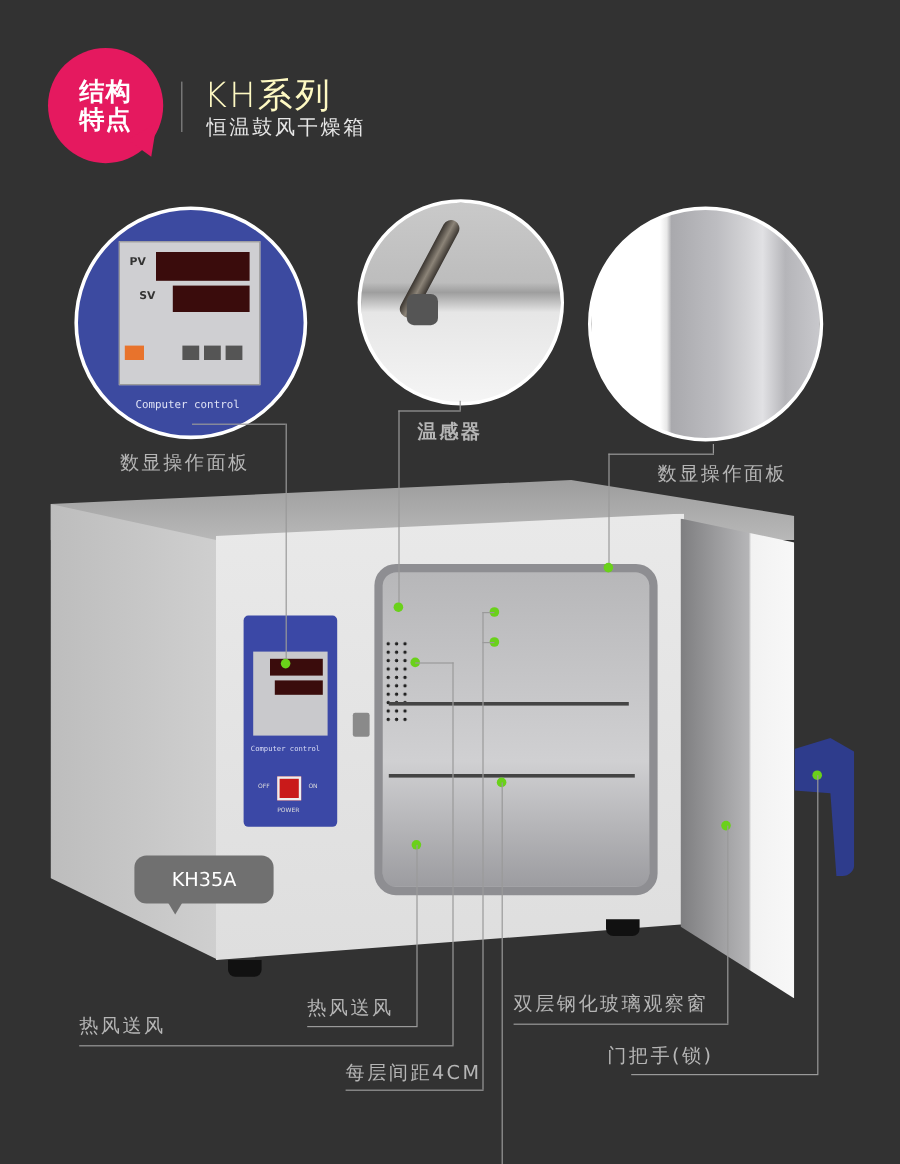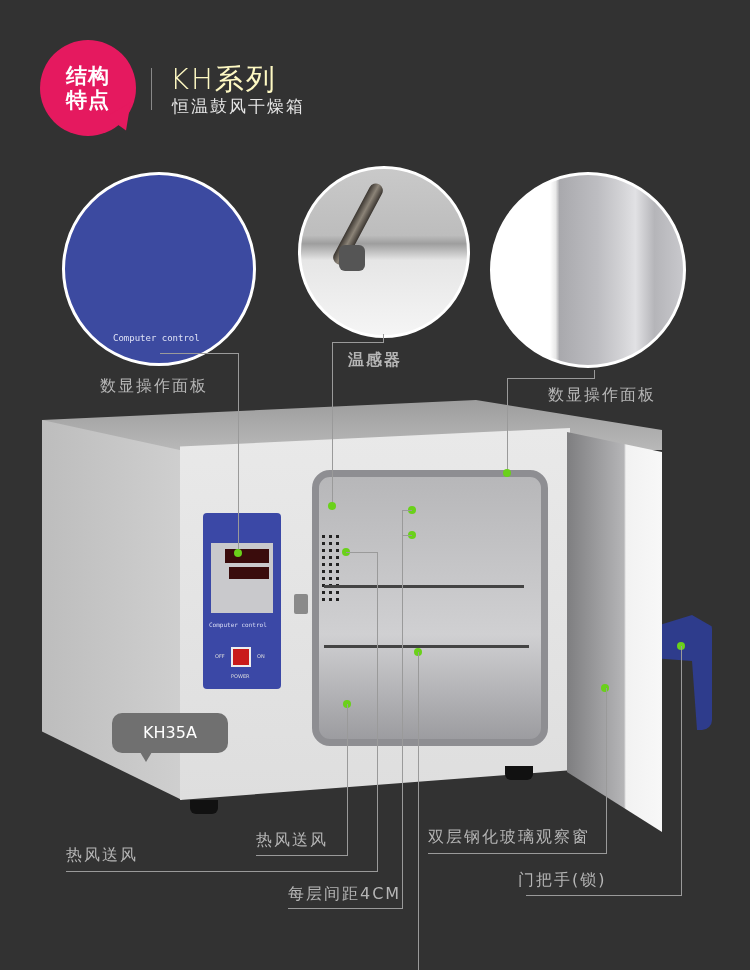--- a/index.html
+++ b/index.html
@@ -36,20 +36,30 @@
 <div class="abs badge">
   <div>结构</div>
   <div>特点</div>
 </div>
 <div class="abs badge-tail"></div>
 <div class="abs divider"></div>
 <div class="abs series">KH系列</div>
 <div class="abs subtitle">恒温鼓风干燥箱</div>
 
 <div class="abs circle c1">
+  <div class="abs" style="left:34px;top:26px;width:118px;height:120px;background:#cfcfd2;border:1px solid #999;">
+    <div class="abs" style="left:8px;top:12px;color:#333;font-size:9px;font-weight:bold;">PV</div>
+    <div class="abs" style="left:30px;top:8px;width:78px;height:24px;background:#3a0c0c;"></div>
+    <div class="abs" style="left:16px;top:40px;color:#333;font-size:9px;font-weight:bold;">SV</div>
+    <div class="abs" style="left:44px;top:36px;width:64px;height:22px;background:#3a0c0c;"></div>
+    <div class="abs" style="left:4px;top:86px;width:16px;height:12px;background:#e8732c;"></div>
+    <div class="abs" style="left:52px;top:86px;width:14px;height:12px;background:#555;"></div>
+    <div class="abs" style="left:70px;top:86px;width:14px;height:12px;background:#555;"></div>
+    <div class="abs" style="left:88px;top:86px;width:14px;height:12px;background:#555;"></div>
+  </div>
   <div class="abs" style="left:48px;top:158px;color:#dfe2f5;font-size:9px;font-family:'DejaVu Sans Mono',monospace;">Computer control</div>
 </div>
 <div class="abs circle c2">
   <div class="abs" style="left:50px;top:10px;width:14px;height:90px;background:linear-gradient(90deg,#3a3530,#8c8478,#3a3530);border-radius:7px;transform:rotate(28deg);"></div>
   <div class="abs" style="left:38px;top:76px;width:26px;height:26px;background:#555;border-radius:6px;"></div>
 </div>
 <div class="abs circle c3"></div>
 
 <div class="abs oven-top"></div>
 <div class="abs oven-side"></div>
@@ -116,13 +126,13 @@
 <div class="abs dot" style="left:414px;top:648px;"></div>
 <div class="abs line" style="left:418px;top:652px;width:1px;height:318px;"></div>
 <div class="abs dot" style="left:601px;top:684px;"></div>
 <div class="abs line" style="left:606px;top:688px;width:1px;height:165px;"></div>
 <div class="abs line" style="left:428px;top:853px;width:179px;height:1px;"></div>
 <div class="abs label" style="left:428px;top:827px;">双层钢化玻璃观察窗</div>
 
 <div class="abs dot" style="left:677px;top:642px;"></div>
 <div class="abs line" style="left:681px;top:646px;width:1px;height:249px;"></div>
 <div class="abs line" style="left:526px;top:895px;width:156px;height:1px;"></div>
-<div class="abs label" style="left:518px;top:870px;">门把手(锁)</div>
+<div class="abs label" style="left:506px;top:870px;">门把手(锁)</div>
 
 </body></html>

